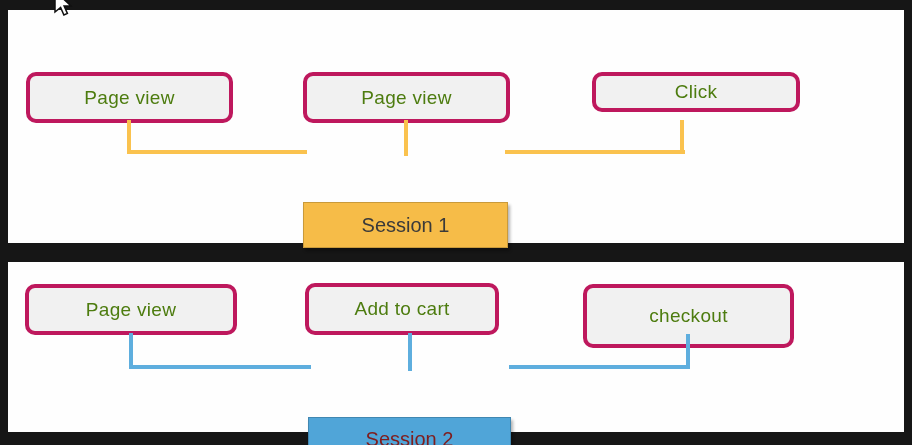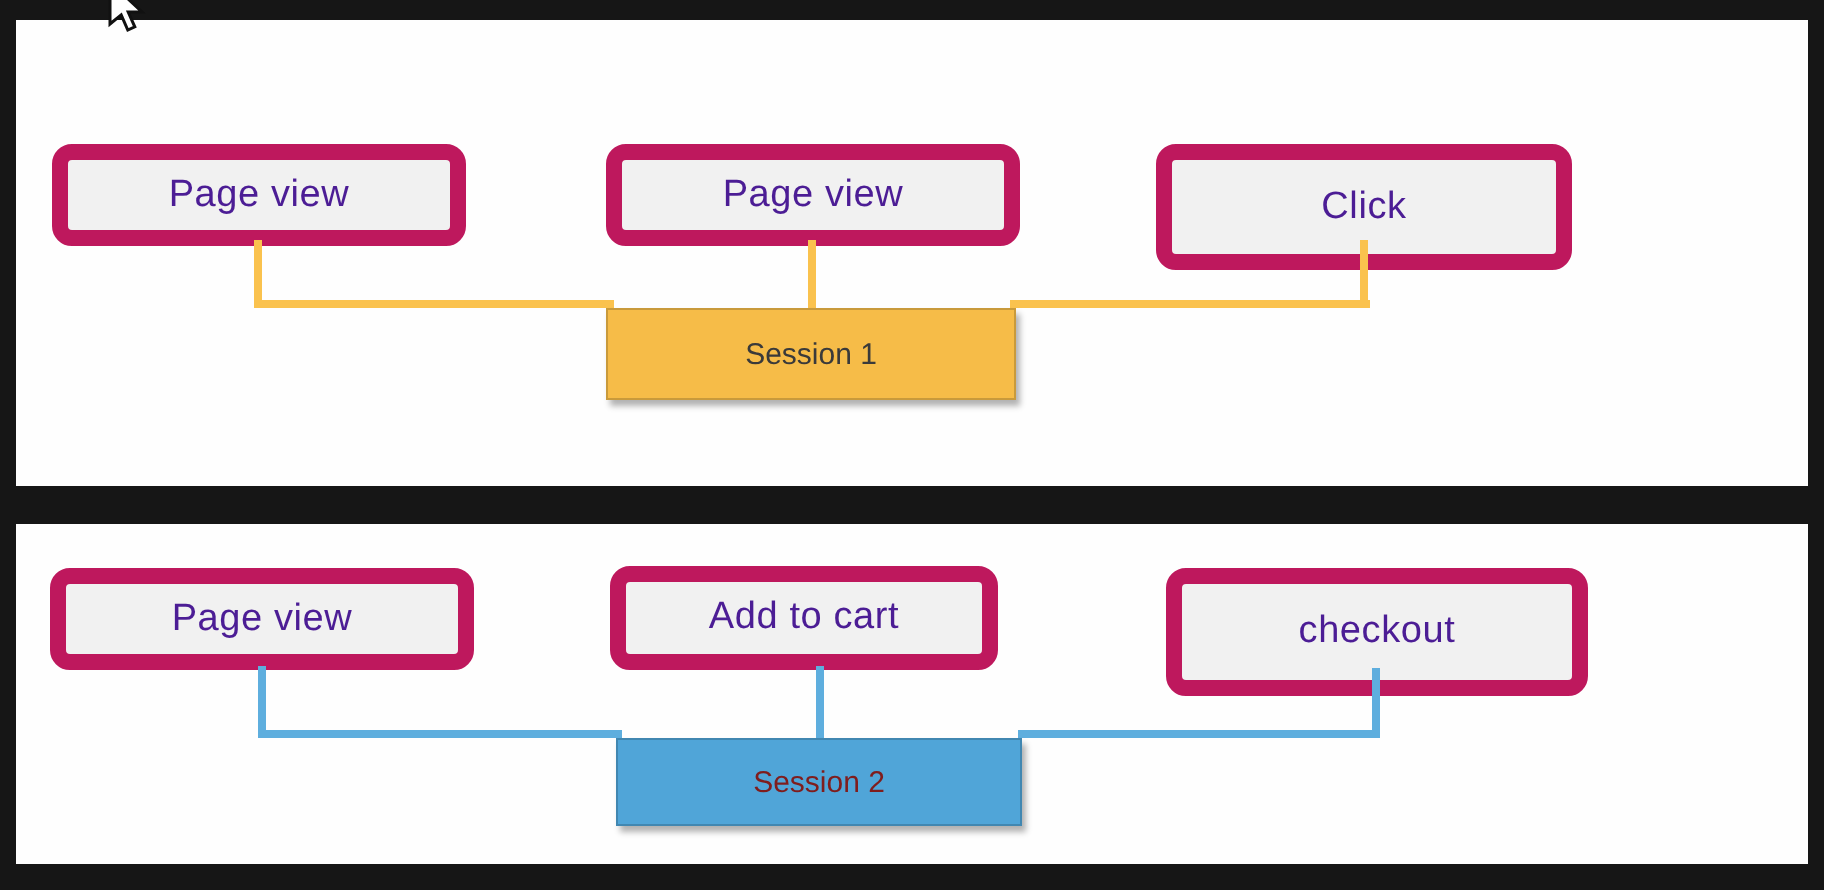--- a/index.html
+++ b/index.html
@@ -9,50 +9,51 @@
     font-family:"Liberation Sans", sans-serif;
   }
   .panel {
     position:absolute; left:8px; width:896px; background:#fefefe;
   }
   .panel-top    { top:10px;  height:233px; }
   .panel-bottom { top:262px; height:170px; }
   .event-btn {
     position:absolute; box-sizing:border-box;
     background:#f1f1f1;
-    border:8px solid #be185d; border-radius:10px;
+    border:4px solid #be185d; border-radius:10px;
     display:flex; align-items:center; justify-content:center;
-    font-size:19px; color:#4c1d95; letter-spacing:0.3px;
+    font-size:19px; color:#4d7c0f; letter-spacing:0.3px;
   }
   .line { position:absolute; }
   .session-box {
     position:absolute; box-sizing:border-box;
     display:flex; align-items:center; justify-content:center;
-    font-size:15px;
+    font-size:20px;
     border:1px solid rgba(0,0,0,0.18);
     box-shadow:2px 3px 3px rgba(0,0,0,0.30);
+    margin-top:48px;
   }
   .cursor { position:absolute; left:47px; top:-9px; z-index:10; }
 </style>
 </head>
 <body>
 
 <div class="stage">
 
   <svg class="cursor" width="28" height="30" viewBox="0 0 28 30">
     <polygon points="8,0 8,21 13.6,16.4 16.9,24 20.4,22.4 17.1,15 24,15" fill="#ffffff" stroke="#111111" stroke-width="1.5"></polygon>
   </svg>
 
   <section class="panel panel-top">
 
     <div class="event-btn" style="left:18px;top:62px;width:207px;height:51px">Page view</div>
 
     <div class="event-btn" style="left:295px;top:62px;width:207px;height:51px">Page view</div>
 
-    <div class="event-btn" style="left:570px;top:62px;width:208px;height:63px">Click</div>
+    <div class="event-btn" style="left:584px;top:62px;width:208px;height:40px">Click</div>
 
     <div class="line" style="left: 119px; top: 110px; width: 4px; height: 34px; background-color: rgb(250, 194, 78);"></div>
     <div class="line" style="left: 119px; top: 140px; width: 180px; height: 4px; background-color: rgb(250, 194, 78);"></div>
     <div class="line" style="left: 396px; top: 110px; width: 4px; height: 36px; background-color: rgb(250, 194, 78);"></div>
     <div class="line" style="left: 672px; top: 110px; width: 4px; height: 34px; background-color: rgb(250, 194, 78);"></div>
     <div class="line" style="left: 497px; top: 140px; width: 180px; height: 4px; background-color: rgb(250, 194, 78);"></div>
 
     <div class="session-box" style="left: 295px; top: 144px; width: 205px; height: 46px; background-color: rgb(246, 188, 72); color: rgb(58, 58, 58);">Session 1</div>
   </section>
 

